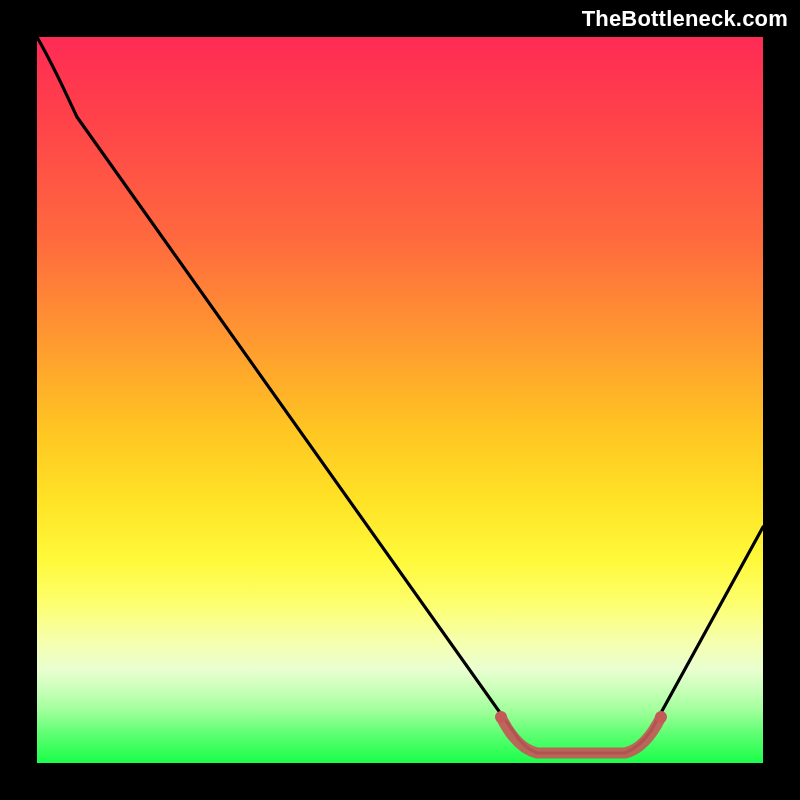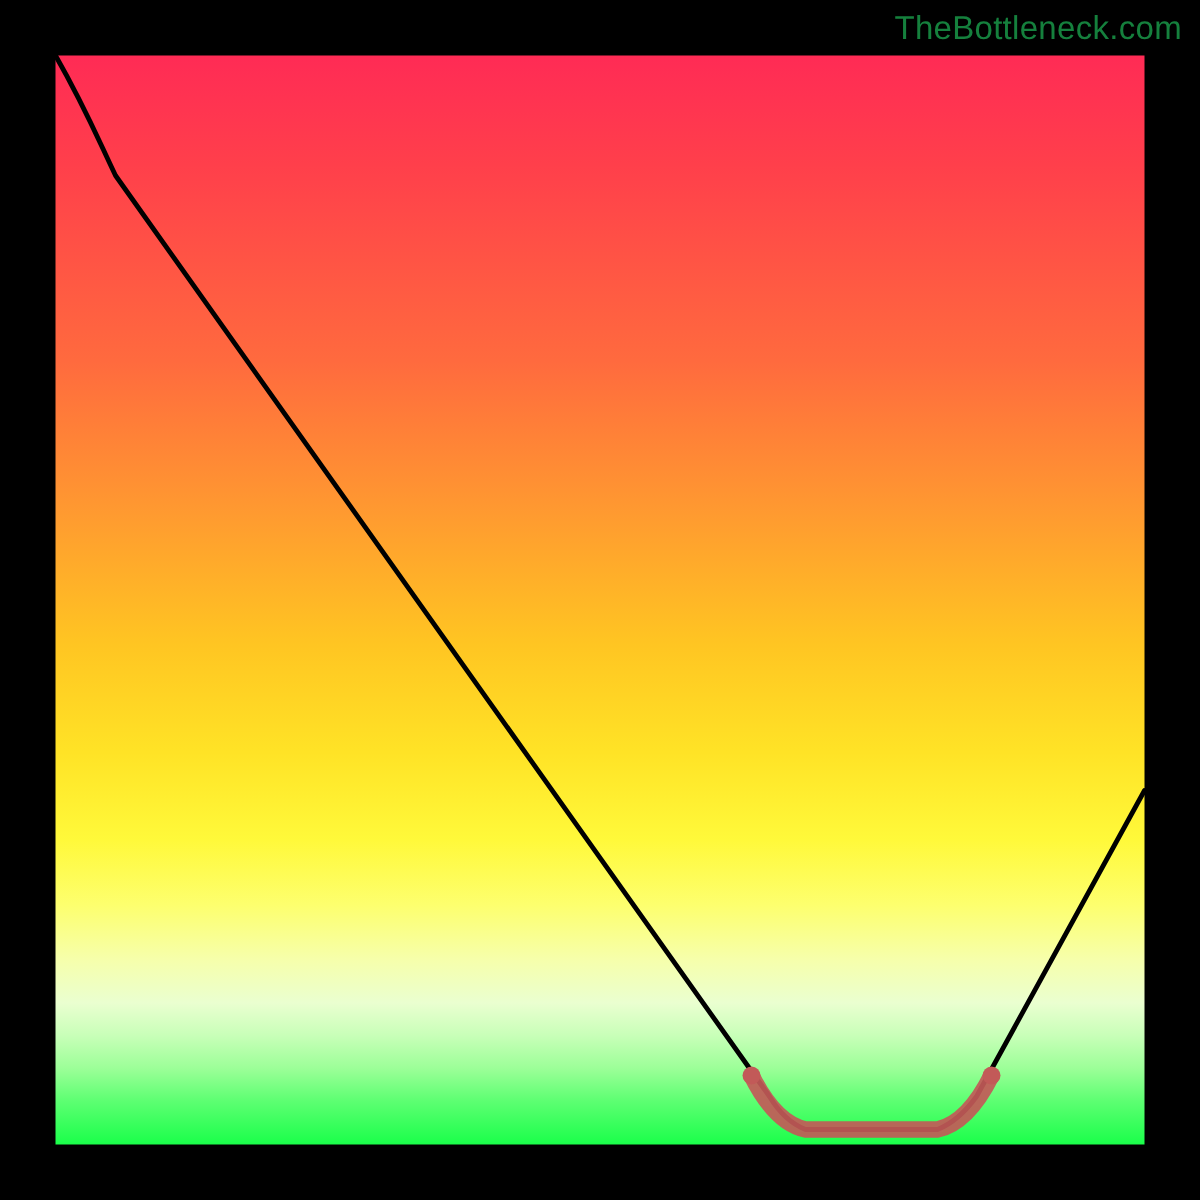--- a/index.html
+++ b/index.html
@@ -41,23 +41,23 @@
       #c8ffb8 90%,
       #9cff98 93%,
       #5dff72 96%,
       #1aff4a 100%
     );
   }
   .watermark {
     position: absolute;
     top: 6px;
     right: 12px;
-    color: #15803d;
+    color: #ffffff;
     font-size: 22px;
-    font-weight: 400;
+    font-weight: 700;
     letter-spacing: 0.2px;
     user-select: none;
   }
   svg.curve {
     position: absolute;
     left: 0;
     top: 0;
     width: 726px;
     height: 726px;
     overflow: visible;

